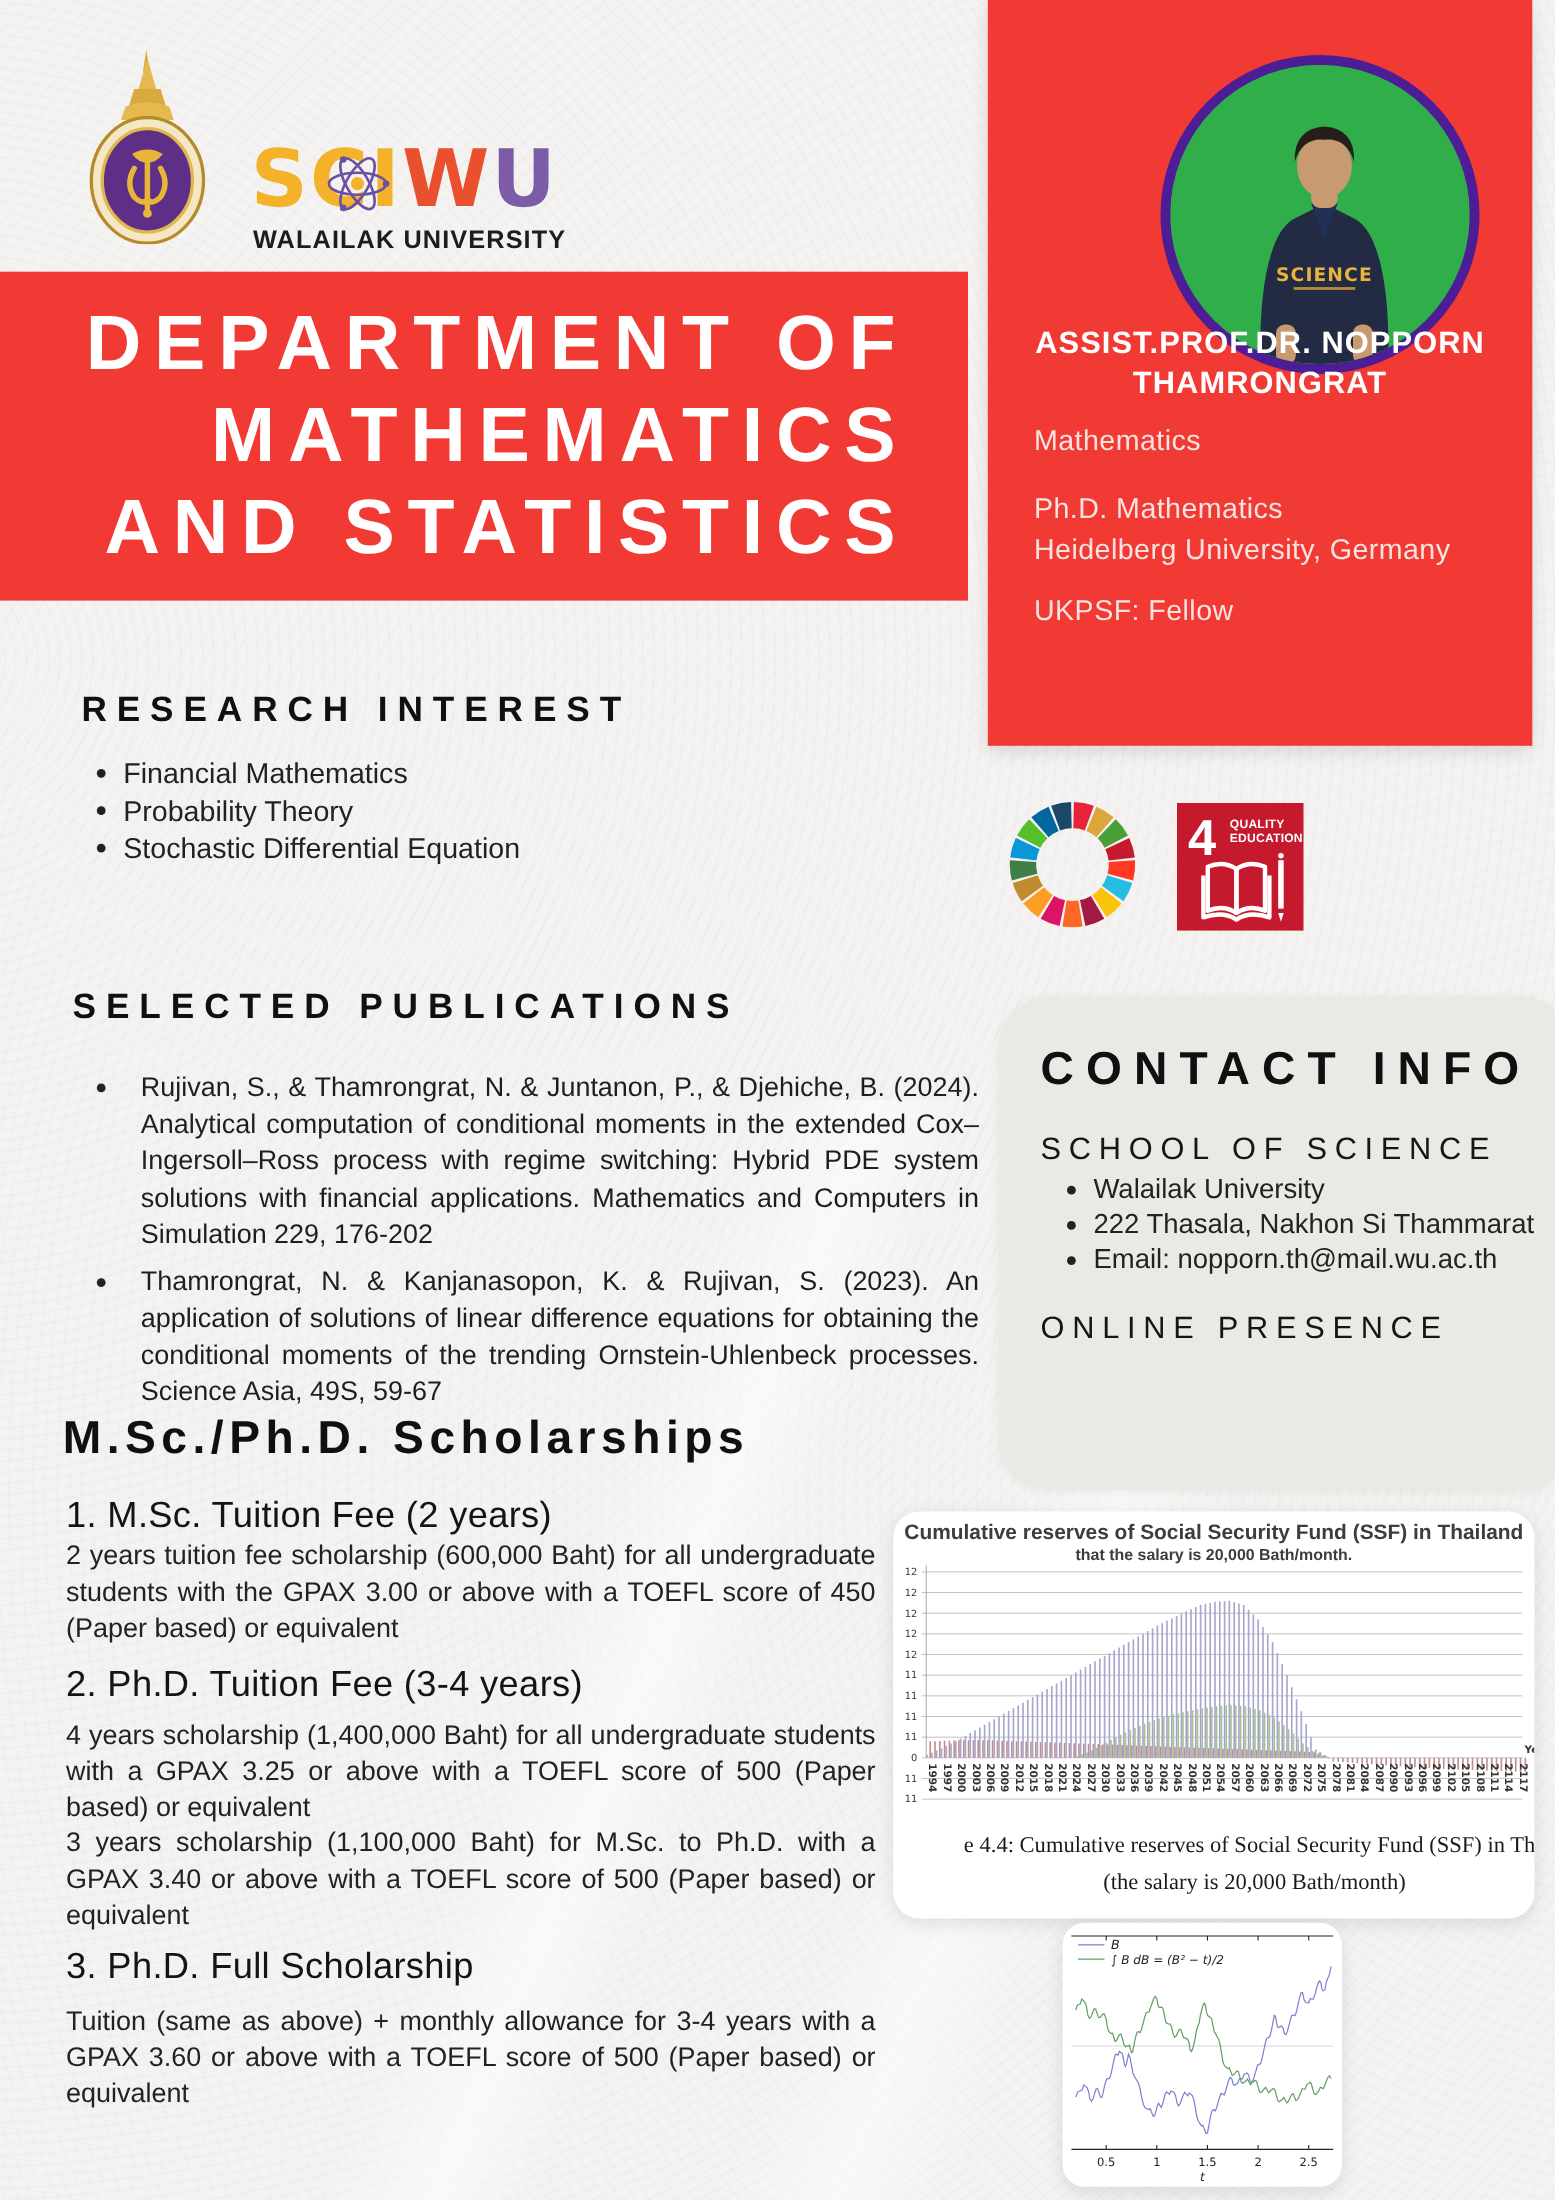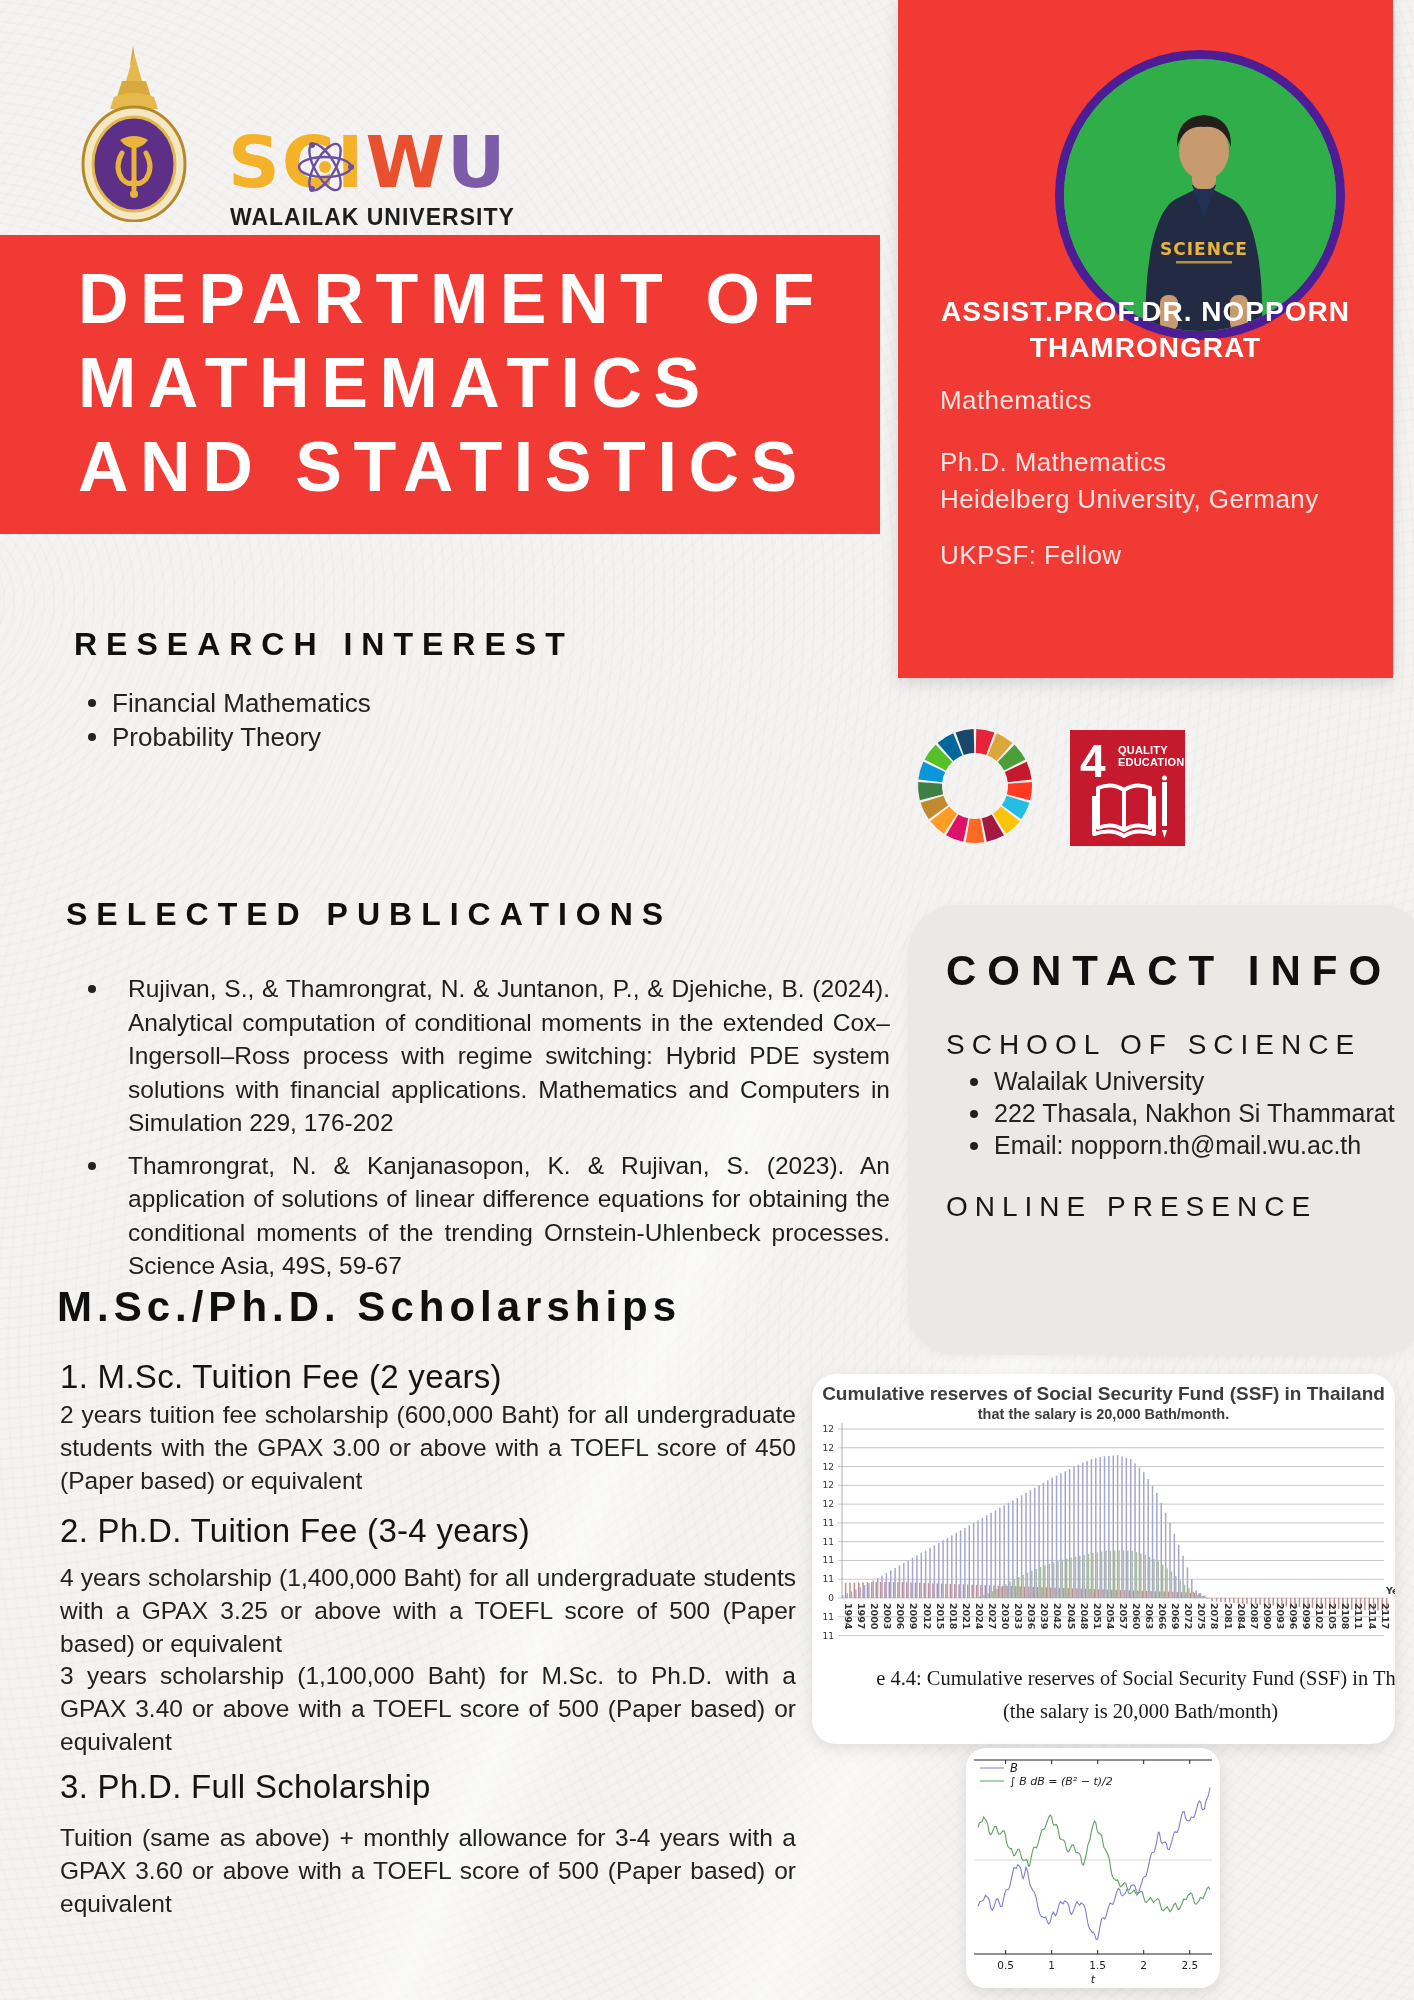--- a/index.html
+++ b/index.html
@@ -21,21 +21,21 @@
                transparent 58%, rgba(255,255,255,0.5) 64%, transparent 70%);
   }
   
   .crest{left:78px;top:45px;width:112px;height:177px;}
   .sciwu{left:228px;top:118px;width:330px;height:120px;}
   .sciwu-letters{position:absolute;left:0;top:8px;font-size:72px;font-weight:800;letter-spacing:2px;line-height:72px;font-family:"DejaVu Sans",sans-serif;}
   .sciwu-letters span{display:inline-block;}
   .wu-sub{position:absolute;left:2px;top:86px;font-size:23px;font-weight:800;color:#1d1d1d;letter-spacing:1px;white-space:nowrap;}
   .atom{position:absolute;left:66px;top:18px;width:62px;height:62px;}
   
-  .red-left{left:0;top:235px;width:880px;height:299px;background:var(--red);}
+  .red-left{left:0;top:247px;width:880px;height:299px;background:var(--red);text-align:right;}
   .dept-title{position:absolute;left:78px;top:22px;color:#fff;font-size:70px;line-height:84px;font-weight:800;letter-spacing:0.165em;white-space:nowrap;}
   .red-right{left:898px;top:0;width:495px;height:678px;background:var(--red);box-shadow:0 6px 16px rgba(0,0,0,0.12);}
   .photo{position:absolute;left:157px;top:50px;width:290px;height:290px;border-radius:50%;
          border:9px solid #4c1d95;box-sizing:border-box;overflow:hidden;background:var(--photo-green);}
   .p-name{position:absolute;width:100%;text-align:center;color:#fff;font-weight:800;font-size:28px;letter-spacing:1px;}
   .p-line{position:absolute;left:42px;color:#f8e3e0;font-size:26px;font-weight:400;letter-spacing:0.4px;}
   
   .h-big{position:absolute;color:#101010;font-weight:900;font-size:32px;letter-spacing:9px;white-space:nowrap;}
   .h-mid{position:absolute;color:#161616;font-weight:500;font-size:28px;letter-spacing:7px;white-space:nowrap;}
   
@@ -134,20 +134,21 @@
   <div class="p-line" style="top:385px">Mathematics</div>
   <div class="p-line" style="top:447px">Ph.D. Mathematics</div>
   <div class="p-line" style="top:484px">Heidelberg University, Germany</div>
   <div class="p-line" style="top:540px">UKPSF: Fellow</div>
 </div>
 
 <div class="h-big" style="left:74px;top:626px">RESEARCH INTEREST</div>
 <ul class="blist abs" style="left:86px;top:686px" id="research-list">
     <li>Financial Mathematics</li>
     <li>Probability Theory</li>
+    <li>Stochastic Differential Equation</li>
   </ul>
 
 <div class="abs" style="left:915px;top:726px;width:120px;height:120px">
   <svg id="sdg-wheel" width="120" height="120" viewBox="0 0 120 120">
       <path d="M61.293178013648536,3.014671268606193 A57,57 0 0 1 79.37962251374779,6.3956136941701445 L71.21978145532768,28.965881612414293 A33,33 0 0 0 60.748682007901785,27.008493892350955 Z" fill="#e5243b"></path>
       <path d="M81.79132768455487,7.329913254824113 A57,57 0 0 1 97.43509763446703,17.016125522494825 L81.67295126205985,35.114598986707534 A33,33 0 0 0 72.61603181737388,29.506791884371857 Z" fill="#dda63a"></path>
       <path d="M99.34643780174696,18.75854231100388 A57,57 0 0 1 110.4347553846146,33.44184778087738 L89.19906890688213,44.62422766261322 A33,33 0 0 0 82.77951662206402,36.123366601107506 Z" fill="#4c9f38"></path>
       <path d="M111.58759346767474,35.757058754888625 A57,57 0 0 1 116.62291995144281,53.45439566025415 L92.78169049820373,56.21043959277872 A33,33 0 0 0 89.86650148128538,45.96461296335657 Z" fill="#c5192d"></path>
       <path d="M116.86155877906953,56.029718748700496 A57,57 0 0 1 115.1638454203979,74.35096367615935 L91.93696313812511,68.30845265461856 A33,33 0 0 0 92.91984981946132,57.70141611766871 Z" fill="#ff3a21"></path>
       <path d="M114.45605549657684,76.83858722558824 A57,57 0 0 1 106.25458789190859,93.30935452616433 L86.77897193742076,79.28436314672672 A33,33 0 0 0 91.52719002433396,69.74865576218266 Z" fill="#26bde2"></path>

